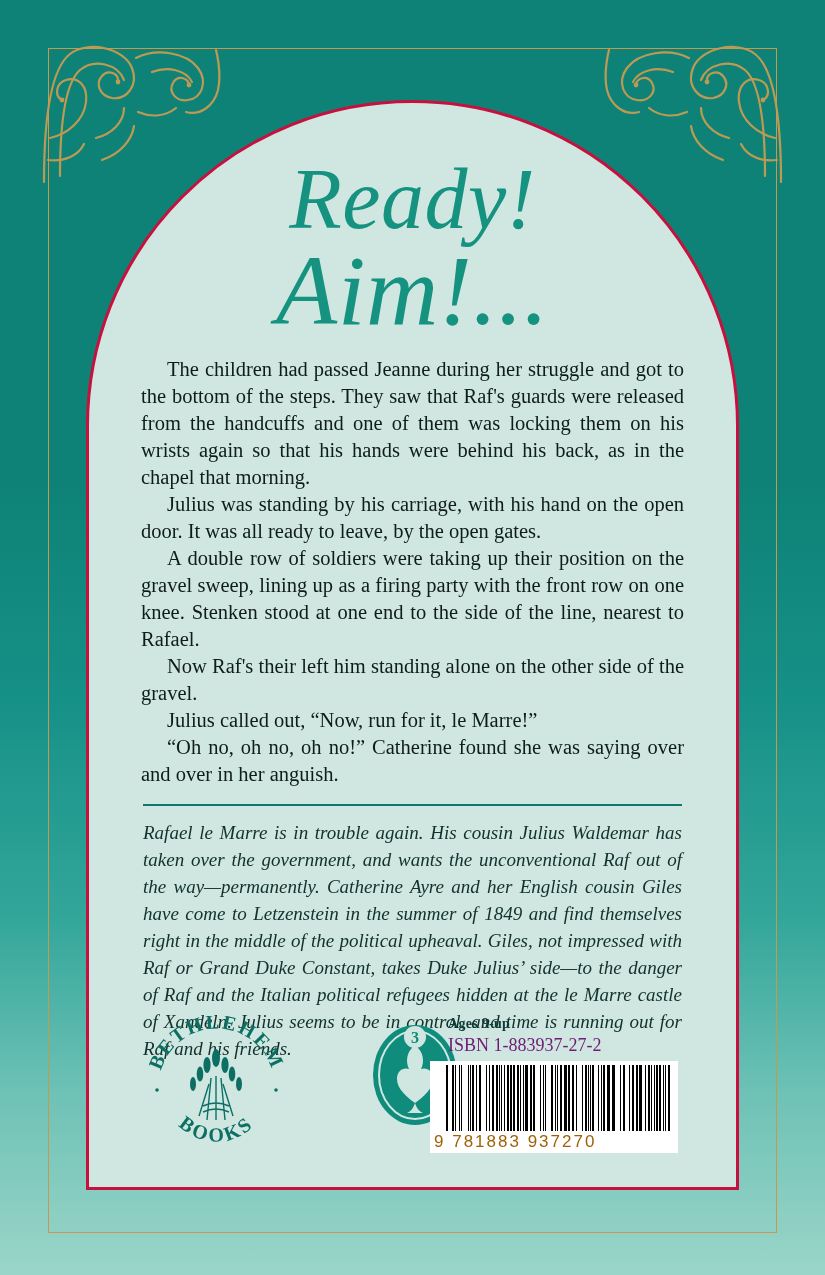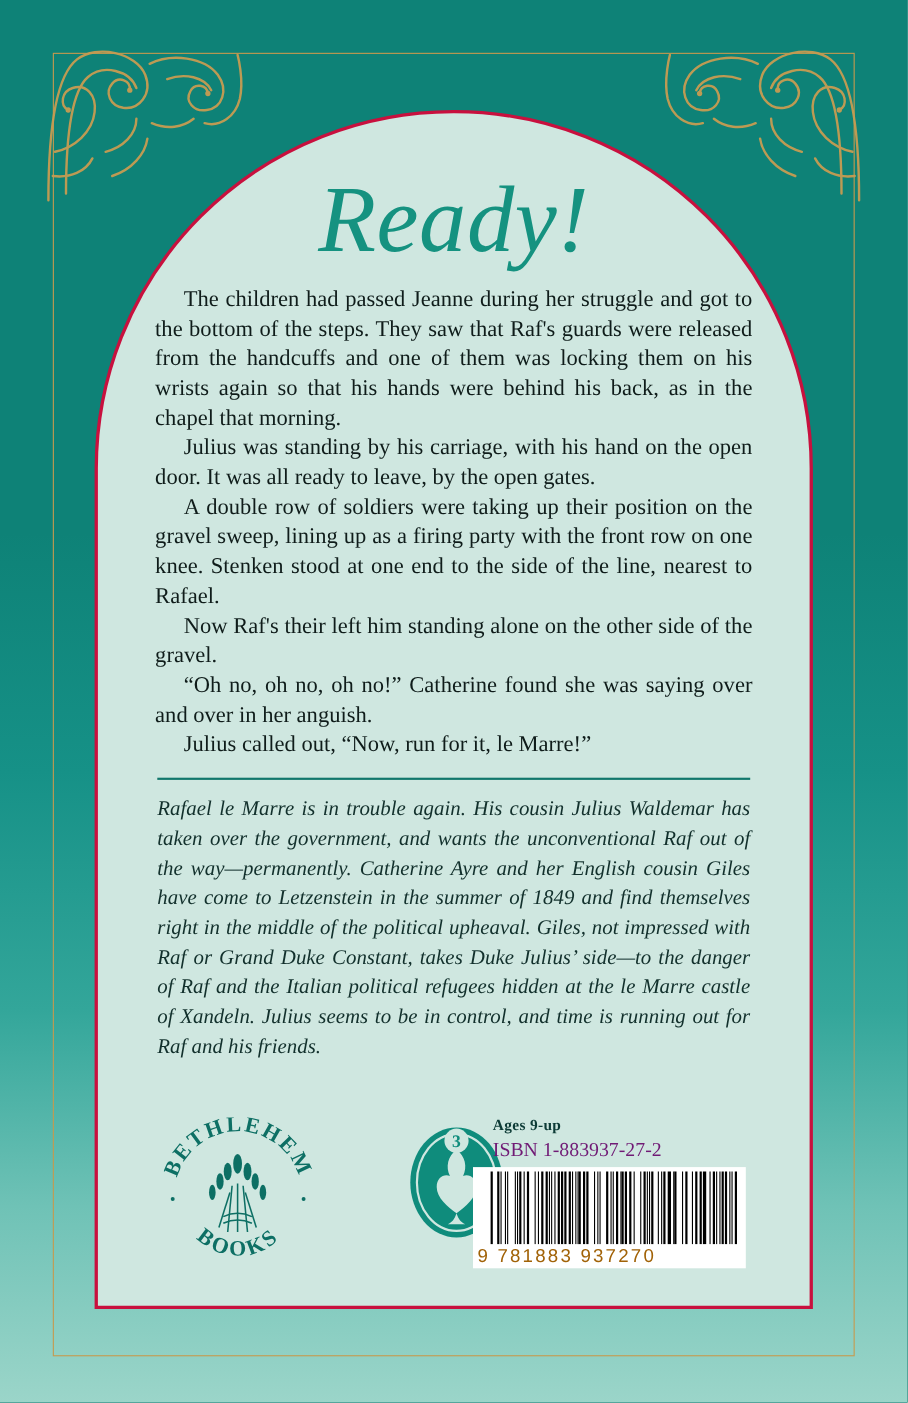--- a/index.html
+++ b/index.html
@@ -266,29 +266,30 @@
         <circle cx="22" cy="58" r="2.4"></circle>
       </g>
     </svg>
   </div>
 
   <div class="arch-panel">
     <div class="arch-inner">
 
       <div class="headline">
         <span class="l1">Ready!</span>
+        <span class="l2">Aim!...</span>
       </div>
 
       <div class="excerpt">
         <p>The children had passed Jeanne during her struggle and got to the bottom of the steps. They saw that Raf's guards were released from the handcuffs and one of them was locking them on his wrists again so that his hands were behind his back, as in the chapel that morning.</p>
         <p>Julius was standing by his carriage, with his hand on the open door. It was all ready to leave, by the open gates.</p>
         <p>A double row of soldiers were taking up their position on the gravel sweep, lining up as a firing party with the front row on one knee. Stenken stood at one end to the side of the line, nearest to Rafael.</p>
         <p>Now Raf's their left him standing alone on the other side of the gravel.</p>
+        <p>Julius called out, “Now, run for it, le Marre!”</p>
         <p>“Oh no, oh no, oh no!” Catherine found she was saying over and over in her anguish.</p>
-        <p>Julius called out, “Now, run for it, le Marre!”</p>
       </div>
 
       <div class="rule"></div>
 
       <div class="blurb">
         <p>Rafael le Marre is in trouble again. His cousin Julius Waldemar has taken over the government, and wants the unconventional Raf out of the way—permanently. Catherine Ayre and her English cousin Giles have come to Letzenstein in the summer of 1849 and find themselves right in the middle of the political upheaval. Giles, not impressed with Raf or Grand Duke  Constant, takes Duke Julius’ side—to the danger of Raf and the Italian political refugees hidden at the le Marre castle of Xandeln. Julius seems to be in control, and time is running out for Raf and his friends.</p>
       </div>
 
       <div class="footer-row">
 

